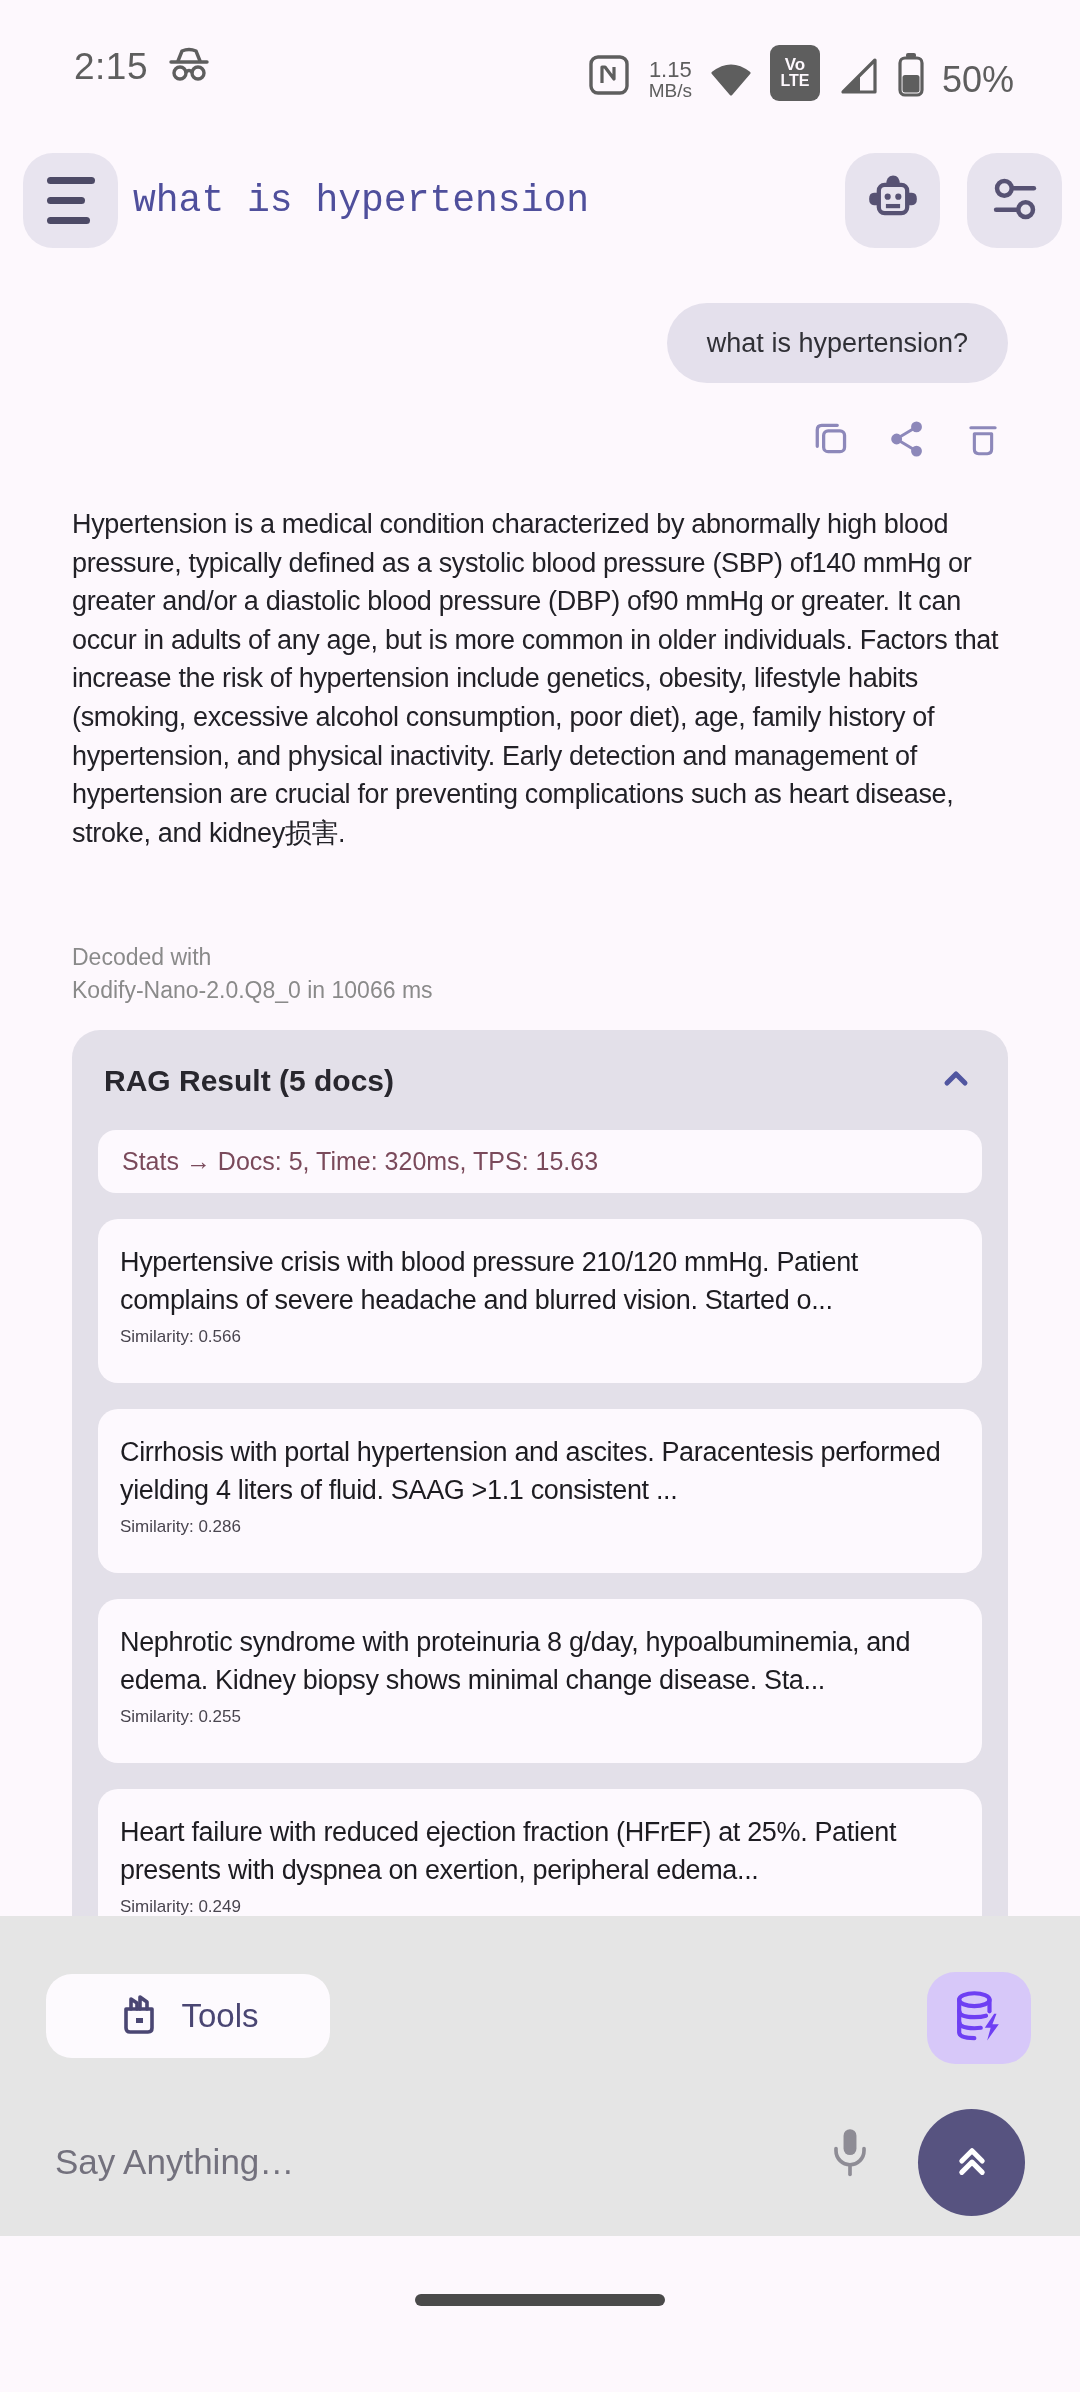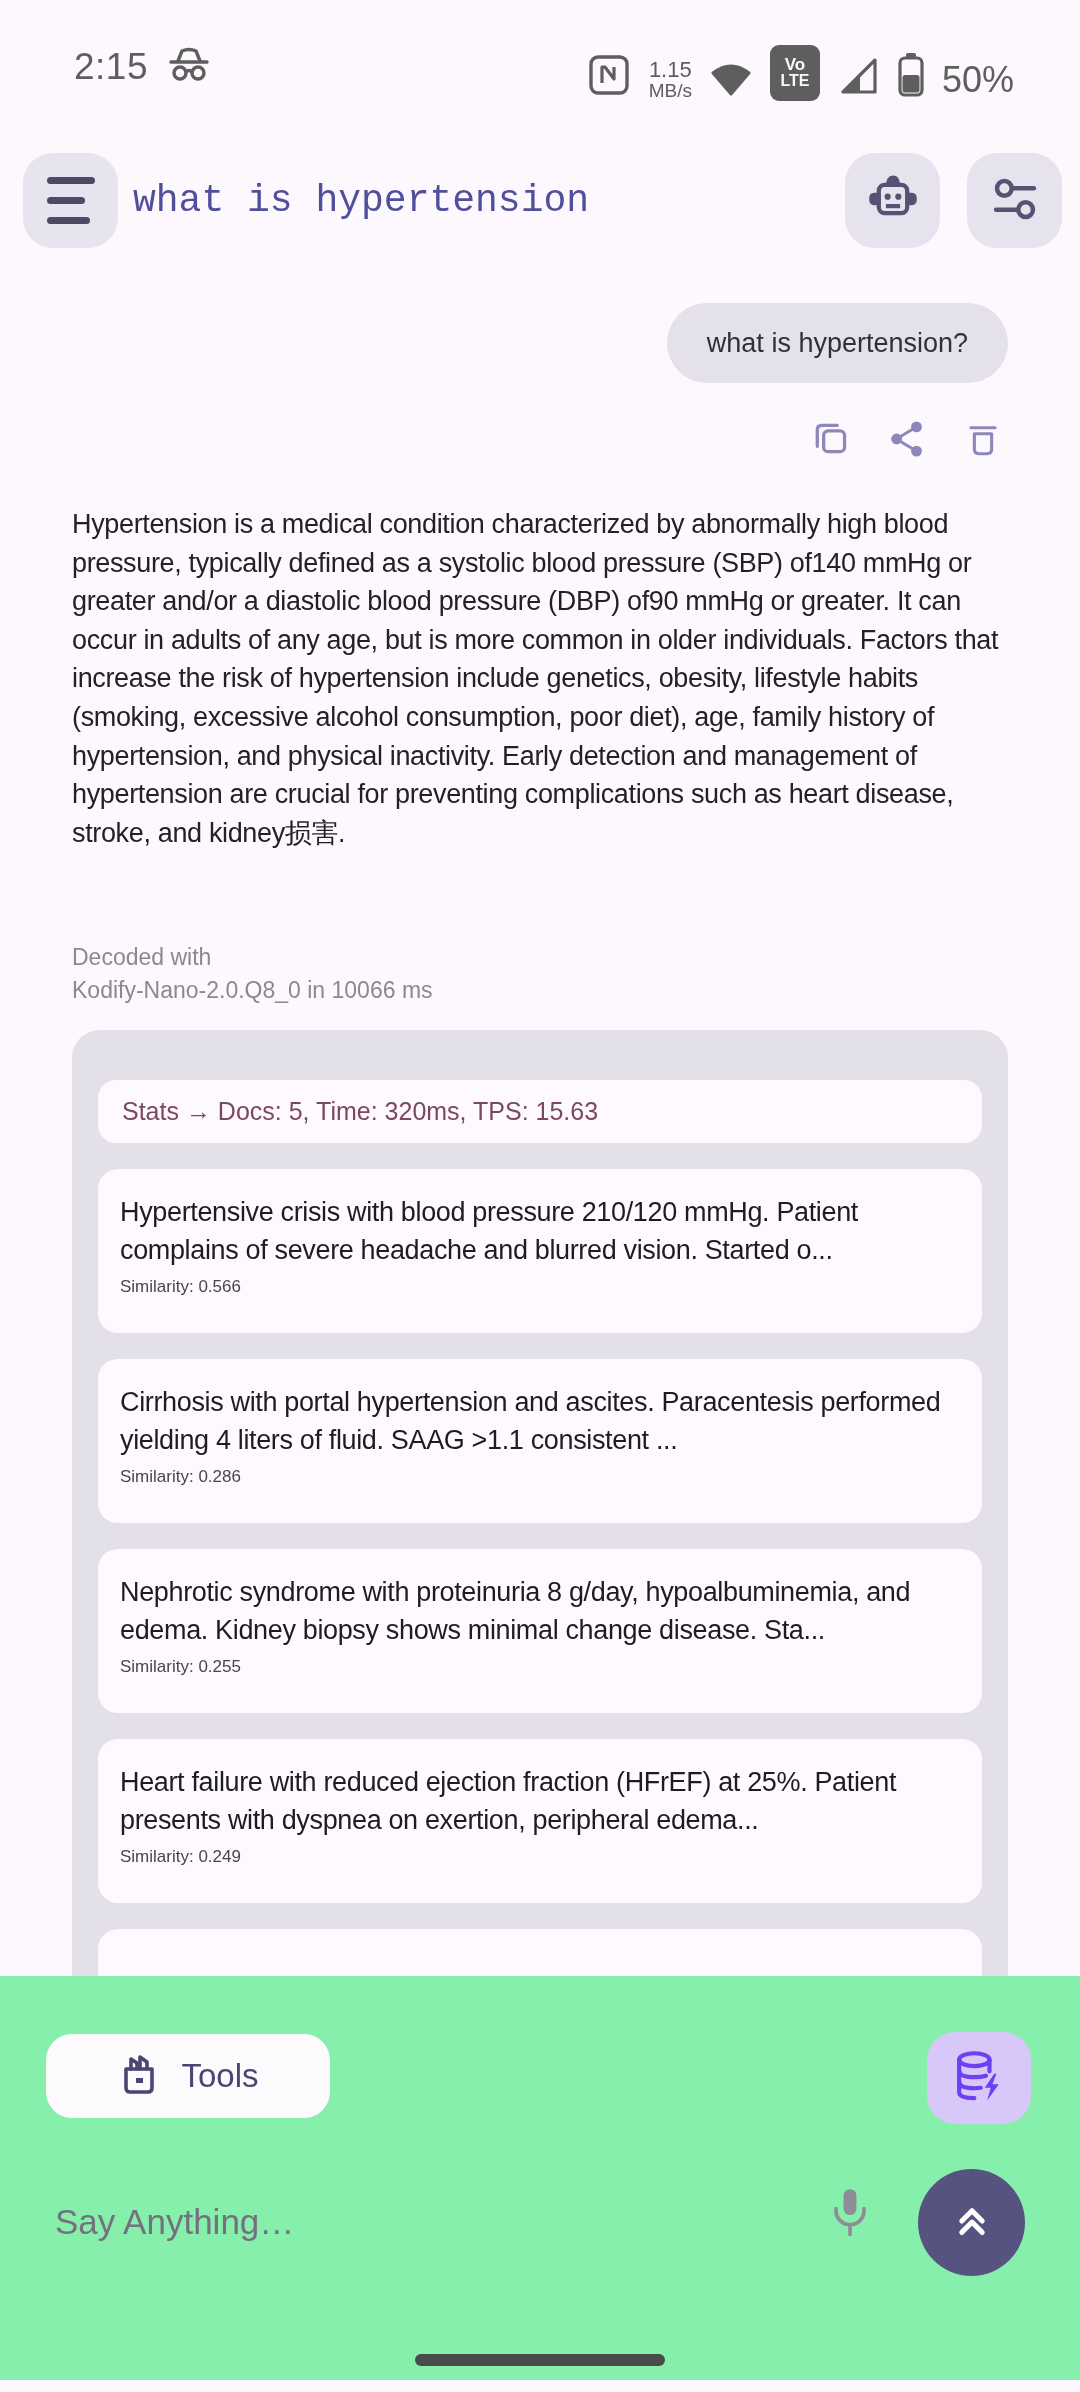--- a/index.html
+++ b/index.html
@@ -46,21 +46,21 @@
   .rag-panel { position:absolute; top:1030px; left:72px; width:936px;
     background:#E3E0E9; border-radius:28px; padding:26px; }
   .rag-header { display:flex; justify-content:space-between; align-items:center; height:50px; padding:0 8px 0 6px; }
   .rag-title { font-size:30px; font-weight:700; color:#28272E; }
   .stats-box { margin-top:24px; background:#FDF9FE; border-radius:18px; padding:17px 24px;
     font-size:25px; color:#7A4A5B; }
   .doc-card { margin-top:26px; background:#FDF9FE; border-radius:20px; padding:24px 22px; min-height:164px; }
   .doc-text { font-size:27px; line-height:38px; letter-spacing:-0.35px; color:#1D1C21; }
   .doc-sim { margin-top:8px; font-size:17px; color:#49454F; }
   
-  .bottom-bar { position:absolute; top:1976px; left:0; width:1080px; height:404px; background:#86efac; }
+  .bottom-bar { position:absolute; top:1916px; left:0; width:1080px; height:320px; background:#e5e5e5; }
   .tools-btn { position:absolute; left:46px; top:58px; width:284px; height:84px; background:#FDFAFE;
     border-radius:26px; display:flex; align-items:center; justify-content:center; gap:20px; }
   .tools-label { font-size:33px; font-weight:500; color:#4A4673; }
   .db-btn { position:absolute; left:927px; top:56px; width:104px; height:92px; background:#D7C8F9;
     border-radius:28px; display:flex; align-items:center; justify-content:center; }
   .say-input { position:absolute; left:55px; top:221px; height:50px; display:flex; align-items:center;
     font-size:35px; color:#73717D; }
   .mic { position:absolute; left:826px; top:210px; }
   .send-btn { position:absolute; left:918px; top:193px; width:107px; height:107px; border-radius:50%;
     background:#575380; display:flex; align-items:center; justify-content:center; }
@@ -181,20 +181,28 @@
   </div>
 
   <div class="answer">Hypertension is a medical condition characterized by abnormally high blood pressure, typically defined as a systolic blood pressure (SBP) of140 mmHg or greater and/or a diastolic blood pressure (DBP) of90 mmHg or greater. It can occur in adults of any age, but is more common in older individuals. Factors that increase the risk of hypertension include genetics, obesity, lifestyle habits (smoking, excessive alcohol consumption, poor diet), age, family history of hypertension, and physical inactivity. Early detection and management of hypertension are crucial for preventing complications such as heart disease, stroke, and kidney损害.</div>
 
   <div class="decoded">
     <div>Decoded with</div>
     <div>Kodify-Nano-2.0.Q8_0 in 10066 ms</div>
   </div>
 
   <div class="rag-panel">
+    <div class="rag-header">
+      <span class="rag-title">RAG Result (5 docs)</span>
+      <span>
+        <svg width="36" height="36" viewBox="0 0 36 36" fill="none" stroke="#5156A0" stroke-width="5" stroke-linecap="round" stroke-linejoin="round">
+          <path d="M9 22 L18 13 L27 22"></path>
+        </svg>
+      </span>
+    </div>
     <div class="stats-box">Stats → Docs: 5, Time: 320ms, TPS: 15.63</div>
 
     <div class="doc-card">
       <div class="doc-text">Hypertensive crisis with blood pressure 210/120 mmHg. Patient complains of severe headache and blurred vision. Started o...</div>
       <div class="doc-sim">Similarity: 0.566</div>
     </div>
     <div class="doc-card">
       <div class="doc-text">Cirrhosis with portal hypertension and ascites. Paracentesis performed yielding 4 liters of fluid. SAAG &gt;1.1 consistent ...</div>
       <div class="doc-sim">Similarity: 0.286</div>
     </div>

